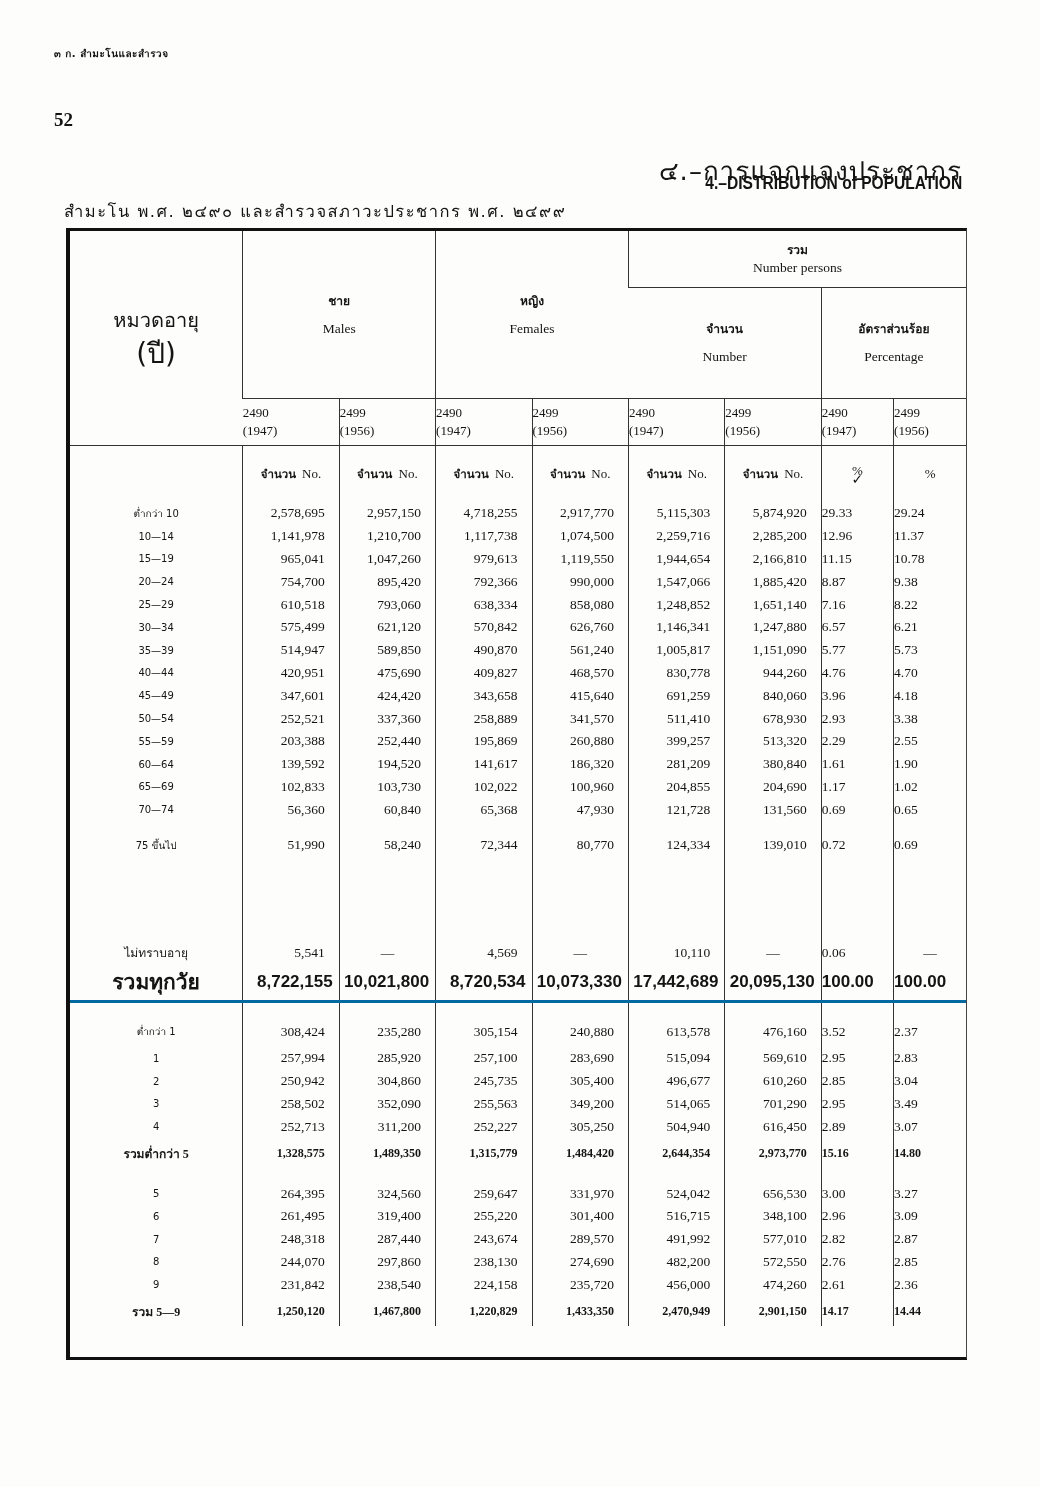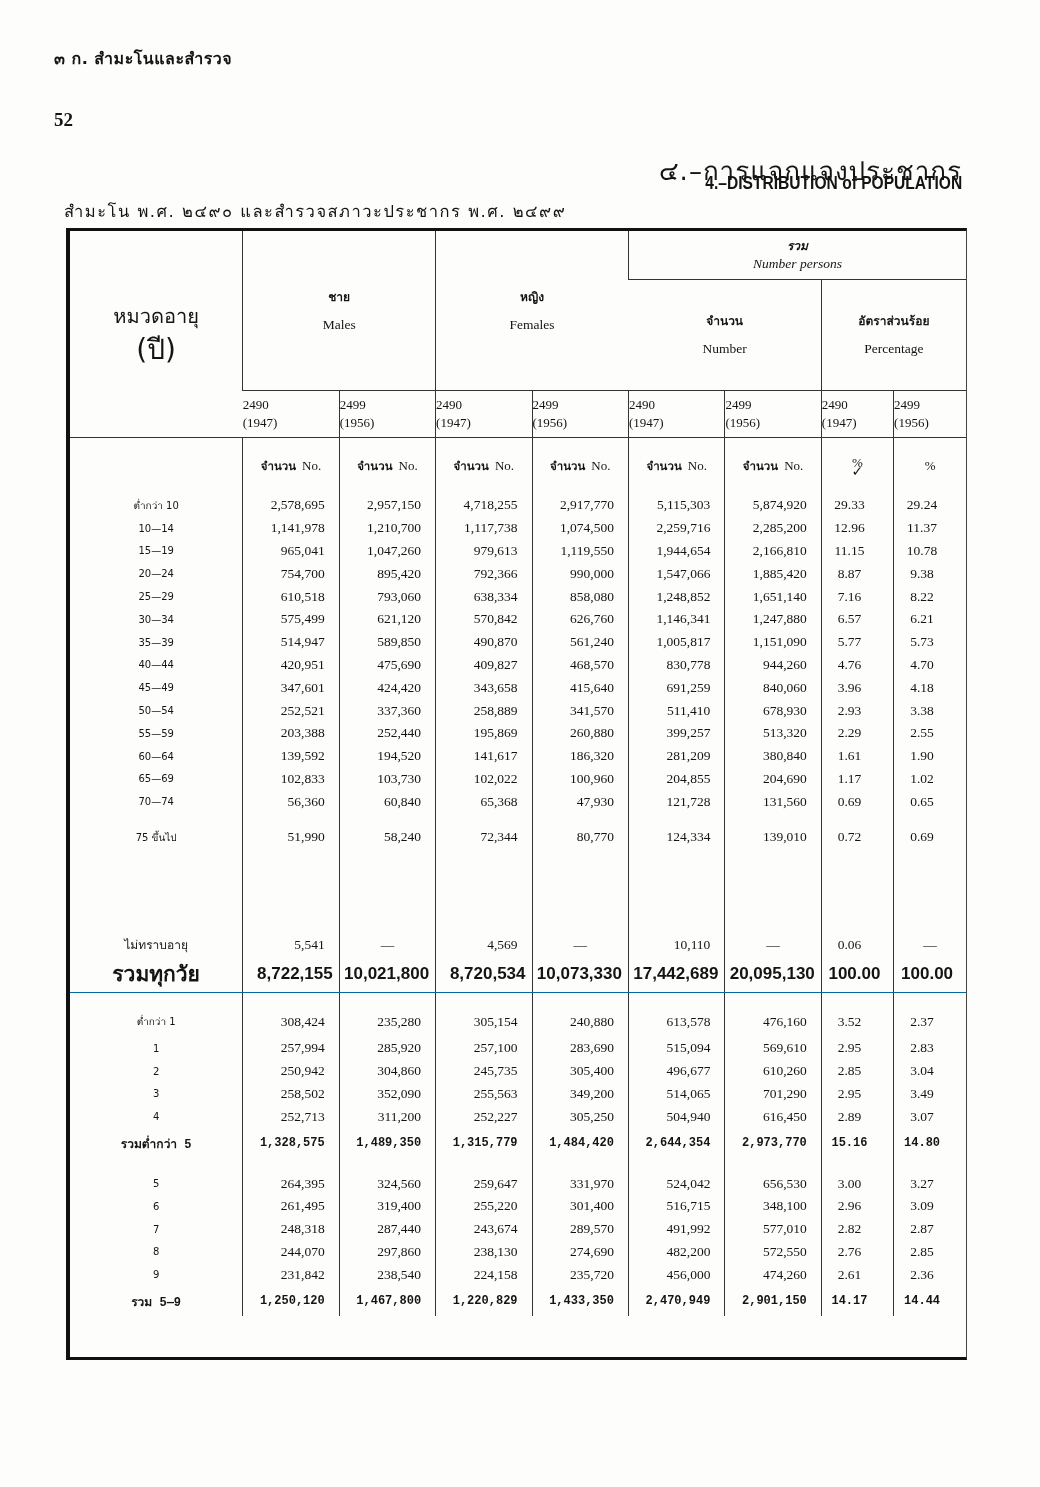--- a/index.html
+++ b/index.html
@@ -2,21 +2,21 @@
 <html><head>
   <meta charset="utf-8">
   <style>
     html, body { margin: 0; padding: 0; background: #fdfdfb; }
     body {
       width: 1040px; height: 1487px; position: relative; overflow: hidden;
       font-family: "DejaVu Serif", "Liberation Serif", serif; color: #141414;
     }
     .running-head {
       position: absolute; left: 54px; top: 46px;
-      font-family: "DejaVu Sans", sans-serif; font-weight: bold; font-size: 16px; letter-spacing: 0.5px;
+      font-family: "DejaVu Sans", sans-serif; font-weight: bold; font-size: 10px; letter-spacing: 0.5px;
     }
     .page-number {
       position: absolute; left: 54px; top: 109px;
       font-family: "Liberation Serif", serif; font-weight: bold; font-size: 19px;
     }
     .title-thai {
       position: absolute; right: 78px; top: 150px;
       font-family: "DejaVu Sans", sans-serif; font-size: 26px; letter-spacing: 1px;
     }
     .title-en {
@@ -47,29 +47,29 @@
     .hdr-age { font-family: "DejaVu Sans", sans-serif; font-size: 20px; text-align: center; line-height: 34px; }
     .hdr-age .big { font-size: 28px; }
     .bl { border-bottom: 1px solid #333; }
     .yr { text-align: left; font-size: 13px; line-height: 18px; font-weight: bold; }
     .unit { text-align: center; font-size: 13px; height: 56px; font-weight: bold; }
     .unit .th { font-family: "DejaVu Sans", sans-serif; font-size: 11.5px; font-weight: bold; margin-right: 6px; }
     .age-label {
       text-align: center; font-family: "DejaVu Sans", sans-serif; font-weight: bold; font-size: 10px;
     }
     .num { text-align: right; padding-right: 14px !important; font-size: 13.5px; }
-    .pct { text-align: center; padding-right: 16px !important; font-size: 13.5px; font-weight: bold; }
+    .pct { text-align: left; padding-right: 16px !important; font-size: 13.5px; font-weight: bold; }
     tr.data td { height: 22.8px; }
     tr.gap td { height: 14px; }
     tr.big-gap td { height: 72px; }
     tr.tall td { height: 48px; }
-    tr.total td { font-family: "Liberation Sans", sans-serif; font-weight: bold; font-size: 17px; height: 36px; border-bottom: 1px solid #0369a1; }
+    tr.total td { font-family: "Liberation Sans", sans-serif; font-weight: bold; font-size: 17px; height: 36px; border-bottom: 3px solid #0369a1; }
     tr.total td.num, tr.total td.pct { padding-right: 6px !important; }
     tr.total td.age-label { font-size: 21px; }
-    tr.sub-total td { font-family: Liberation Mono, monospace; font-weight: bold; font-size: 12px; height: 30px; }
+    tr.sub-total td { font-family: Liberation Serif, serif; font-weight: bold; font-size: 12px; height: 30px; }
     tr.sub-total td.age-label { font-size: 12px; }
     .check { display: block; text-align: center; font-size: 14px; line-height: 10px; margin-top: -4px; }
   </style>
 </head>
 <body>
 
 <div class="running-head">๓ ก. สำมะโนและสำรวจ</div>
 <div class="page-number">52</div>
 <div class="title-thai">๔.–การแจกแจงประชากร</div>
 <div class="title-en">4.–DISTRIBUTION of POPULATION</div>
@@ -95,21 +95,21 @@
           <span class="big">(ปี)</span>
         </th>
         <th colspan="2" rowspan="2" class="hdr-group">
           <span class="hdr-thai">ชาย</span>
           <span class="hdr-en">Males</span>
         </th>
         <th colspan="2" rowspan="2" class="hdr-group">
           <span class="hdr-thai">หญิง</span>
           <span class="hdr-en">Females</span>
         </th>
-        <th colspan="4" class="hdr-group bl" style="height:48px;line-height:18px;font-style:italic;">
+        <th colspan="4" class="hdr-group bl" style="height:56px;line-height:18px;">
           <span class="hdr-thai">รวม</span>
           <span class="hdr-en">Number persons</span>
         </th>
       </tr>
       <tr>
         <th colspan="2" class="hdr-group" style="height:110px;">
           <span class="hdr-thai">จำนวน</span>
           <span class="hdr-en">Number</span>
         </th>
         <th colspan="2" class="hdr-group">

